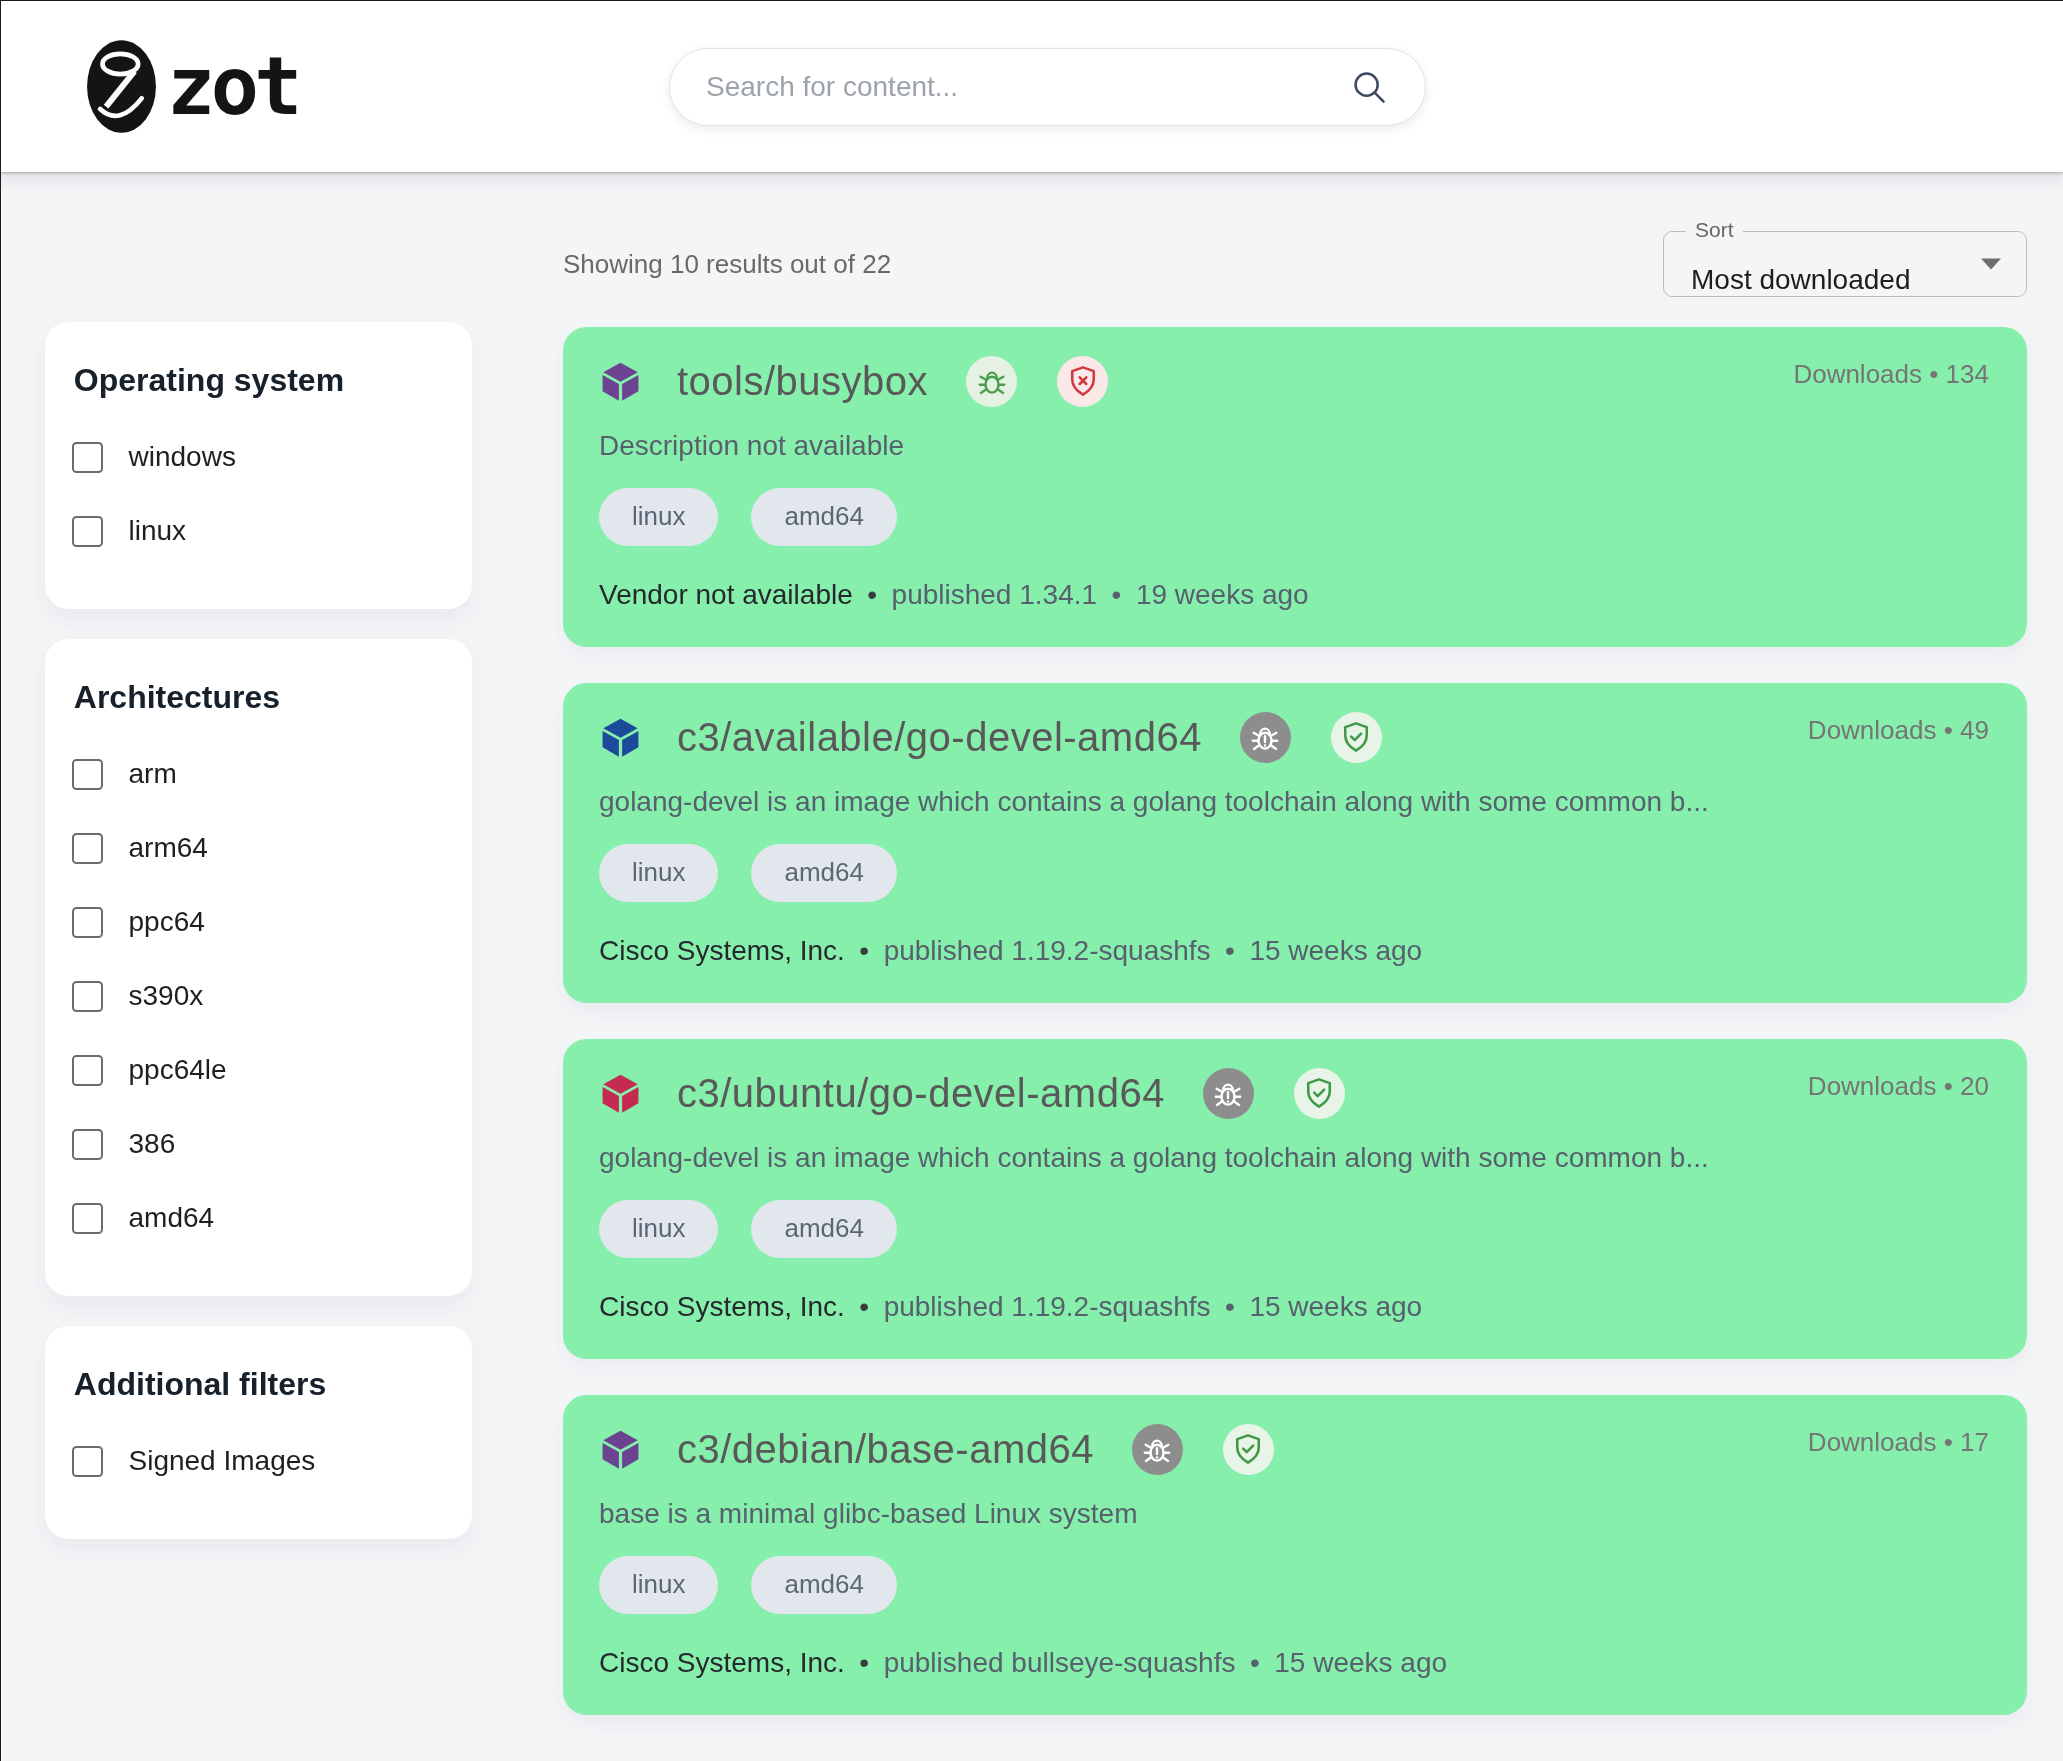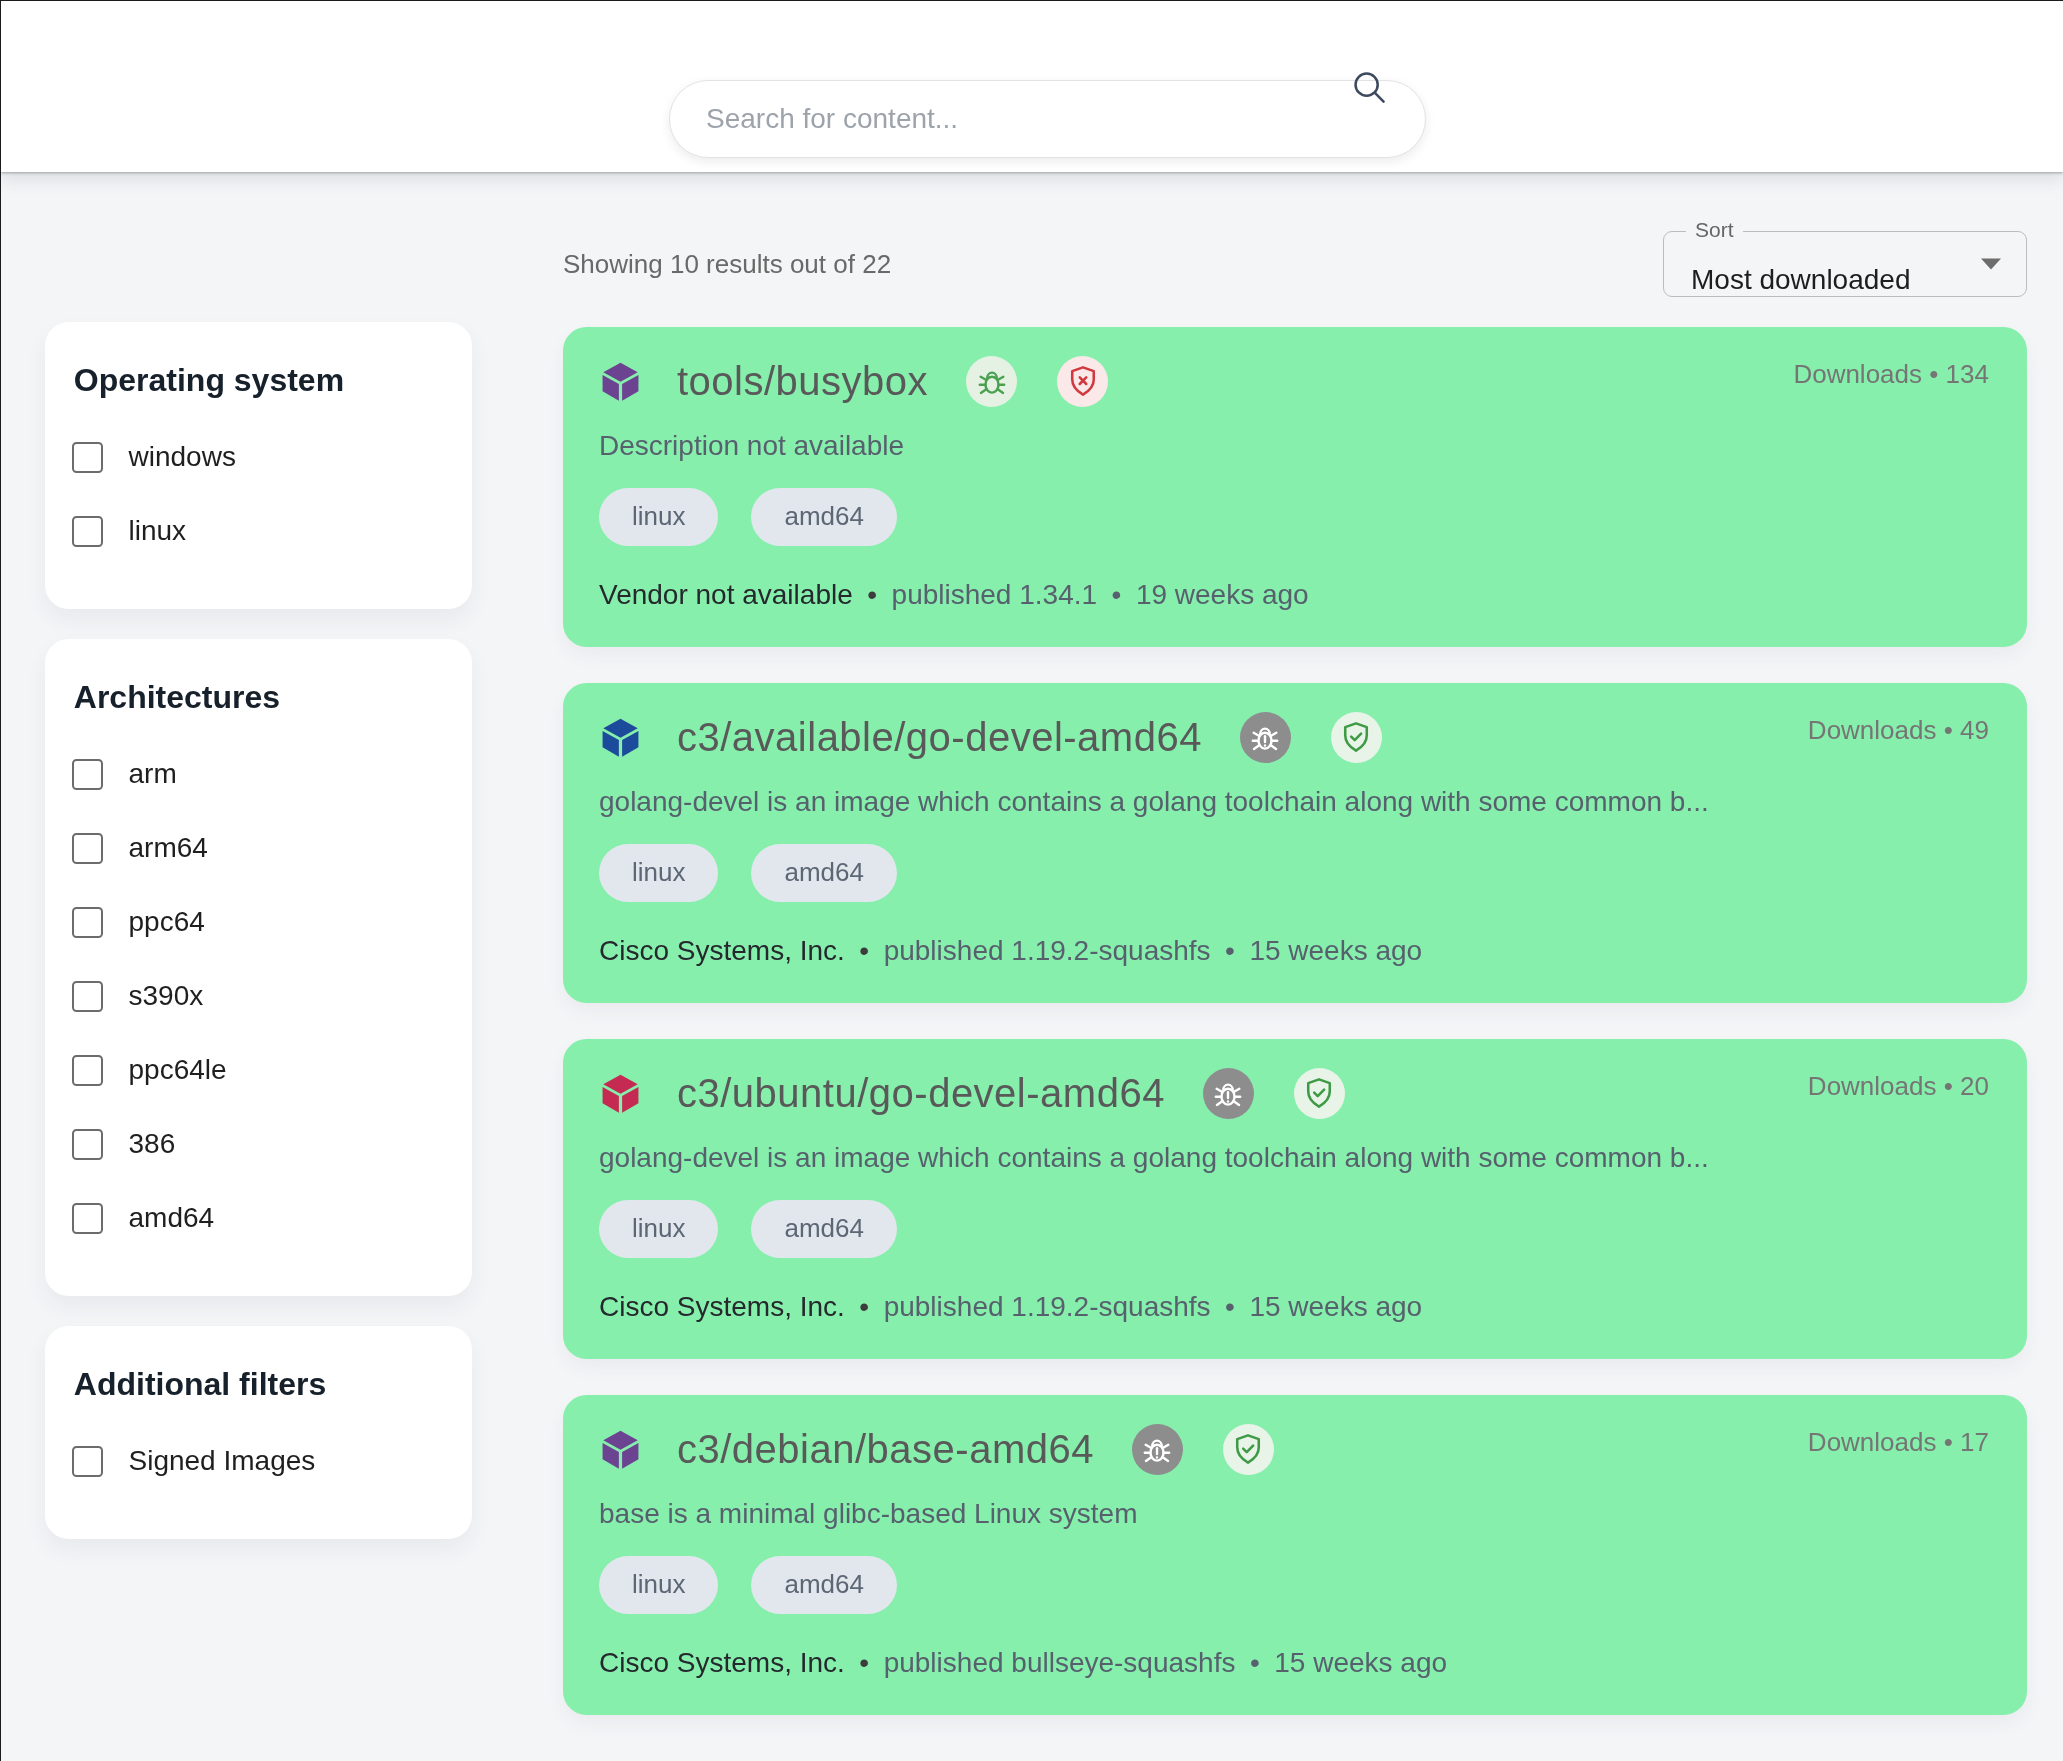--- a/index.html
+++ b/index.html
@@ -29,21 +29,20 @@
   }
   .search-wrap { position:absolute; left:668px; top:50%; transform:translateY(-50%); width:757px; height:78px; }
   .search-wrap input {
     width:100%; height:100%;
     border:0.9px solid #e3e3e3; border-radius:42px;
     box-shadow:0 3.6px 11px rgba(0,0,0,.08);
     padding:0 109px 0 36px;
     font-size:28px; color:#7f1d1d; outline:none;
     font-family:"Liberation Sans", sans-serif;
     background:#fff;
-    margin-top:32px;
   }
   .search-wrap input::placeholder { color:#9da3ab; }
   .search-icon {
     position:absolute; right:38px; top:50%; transform:translateY(-50%);
     width:38px; height:38px; color:#3d4a5d; cursor:pointer;
   }
 
   
   .content { display:flex; gap:91px; padding:53px 36px 0 44px; }
   .sidebar { width:427px; flex:none; margin-top:97px; display:flex; flex-direction:column; gap:30px; }
@@ -155,20 +154,29 @@
     <symbol id="ic-search" viewBox="0 0 24 24">
       <g fill="none" stroke="currentColor" stroke-width="1.6" stroke-linecap="round">
         <circle cx="10.5" cy="10.5" r="7"></circle>
         <line x1="15.9" y1="15.9" x2="21.2" y2="21.2"></line>
       </g>
     </symbol>
   </defs>
 </svg>
 
 <header class="header">
+  <div class="brand">
+    <svg width="73" height="95" viewBox="0 0 60 80">
+      <ellipse cx="30" cy="40" rx="29" ry="39" fill="#141414"></ellipse>
+      <ellipse cx="29" cy="21" rx="15" ry="8.5" fill="none" stroke="#ffffff" stroke-width="4"></ellipse>
+      <path d="M41 27 L17 57" stroke="#ffffff" stroke-width="5" fill="none"></path>
+      <path d="M12 59 Q28 74 47 50" stroke="#ffffff" stroke-width="4" fill="none" stroke-linecap="round"></path>
+    </svg>
+    <span class="brand-text">zot</span>
+  </div>
   <div class="search-wrap">
     <input type="text" placeholder="Search for content..." style="">
     <svg class="search-icon" viewBox="0 0 42 42" width="38" height="38">
         <use href="#ic-search"></use>
       </svg>
   </div>
 </header>
 
 <div class="content">
 

